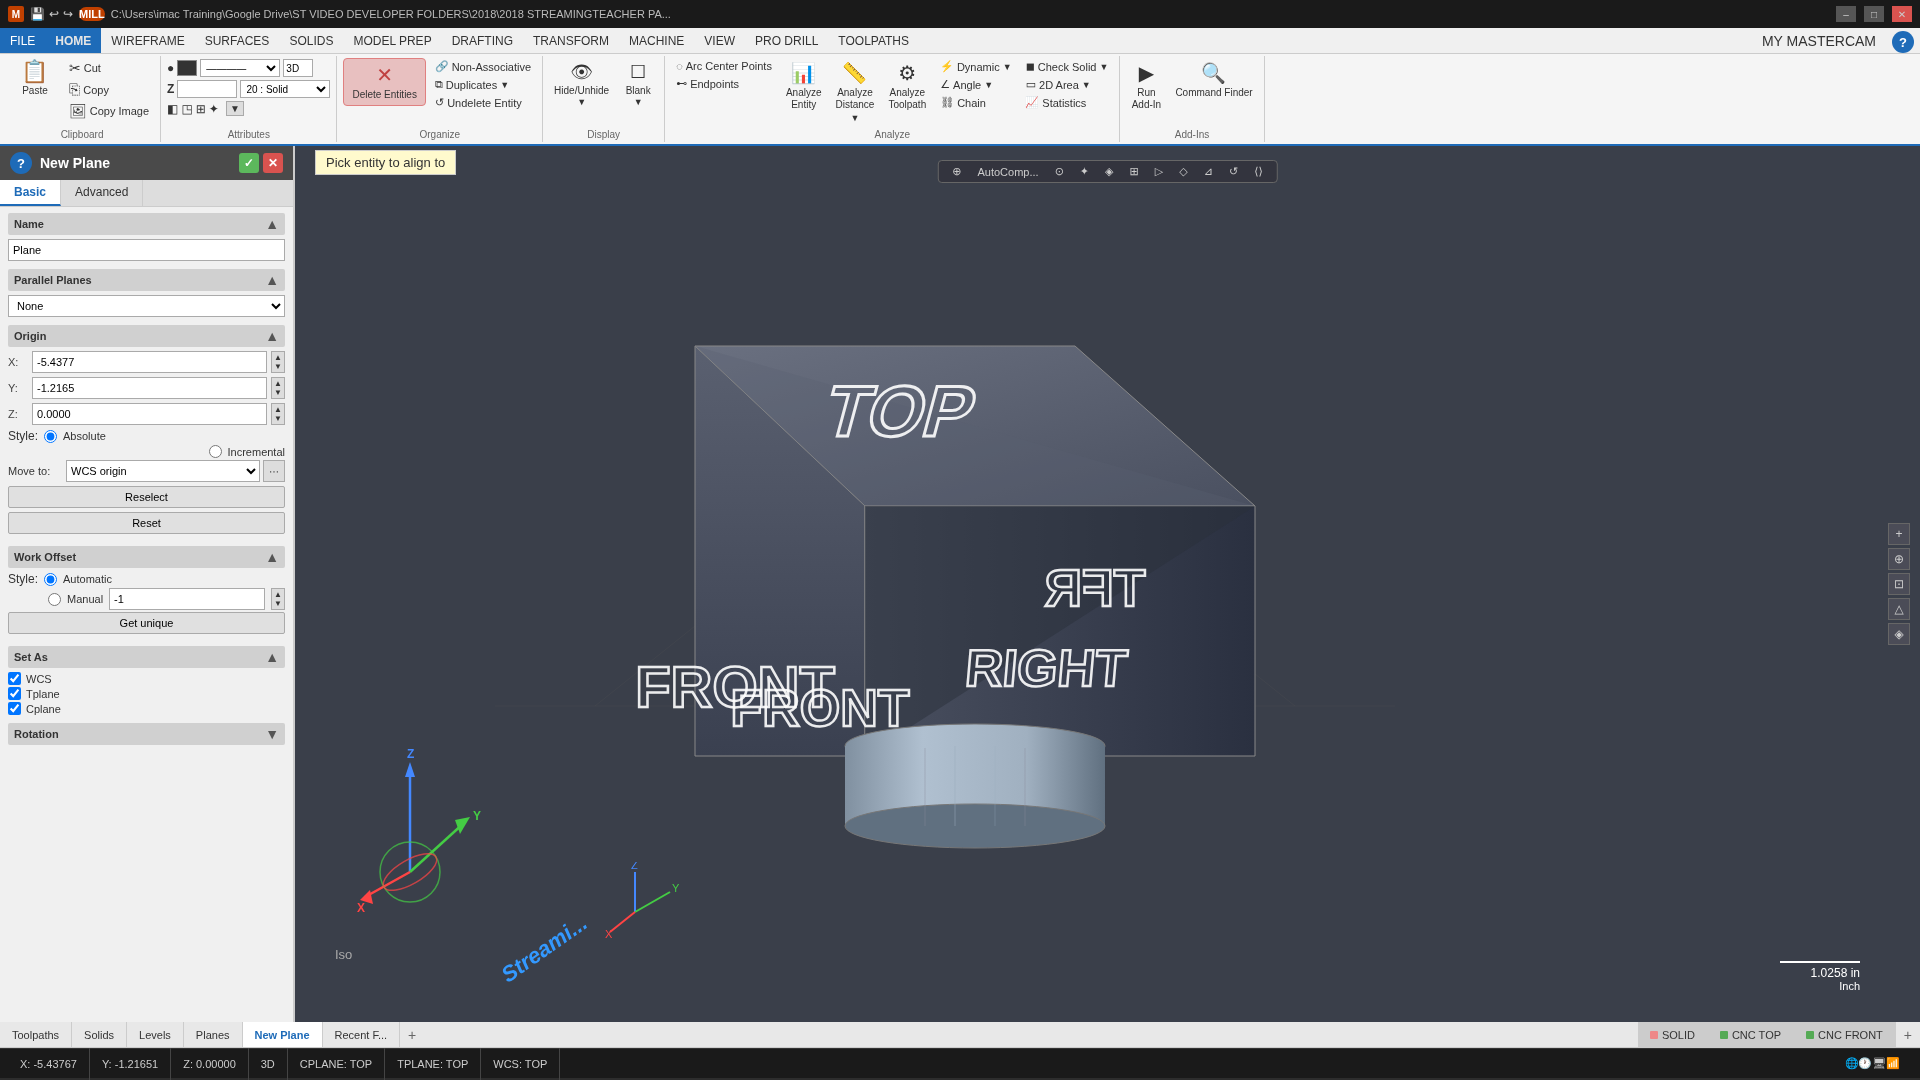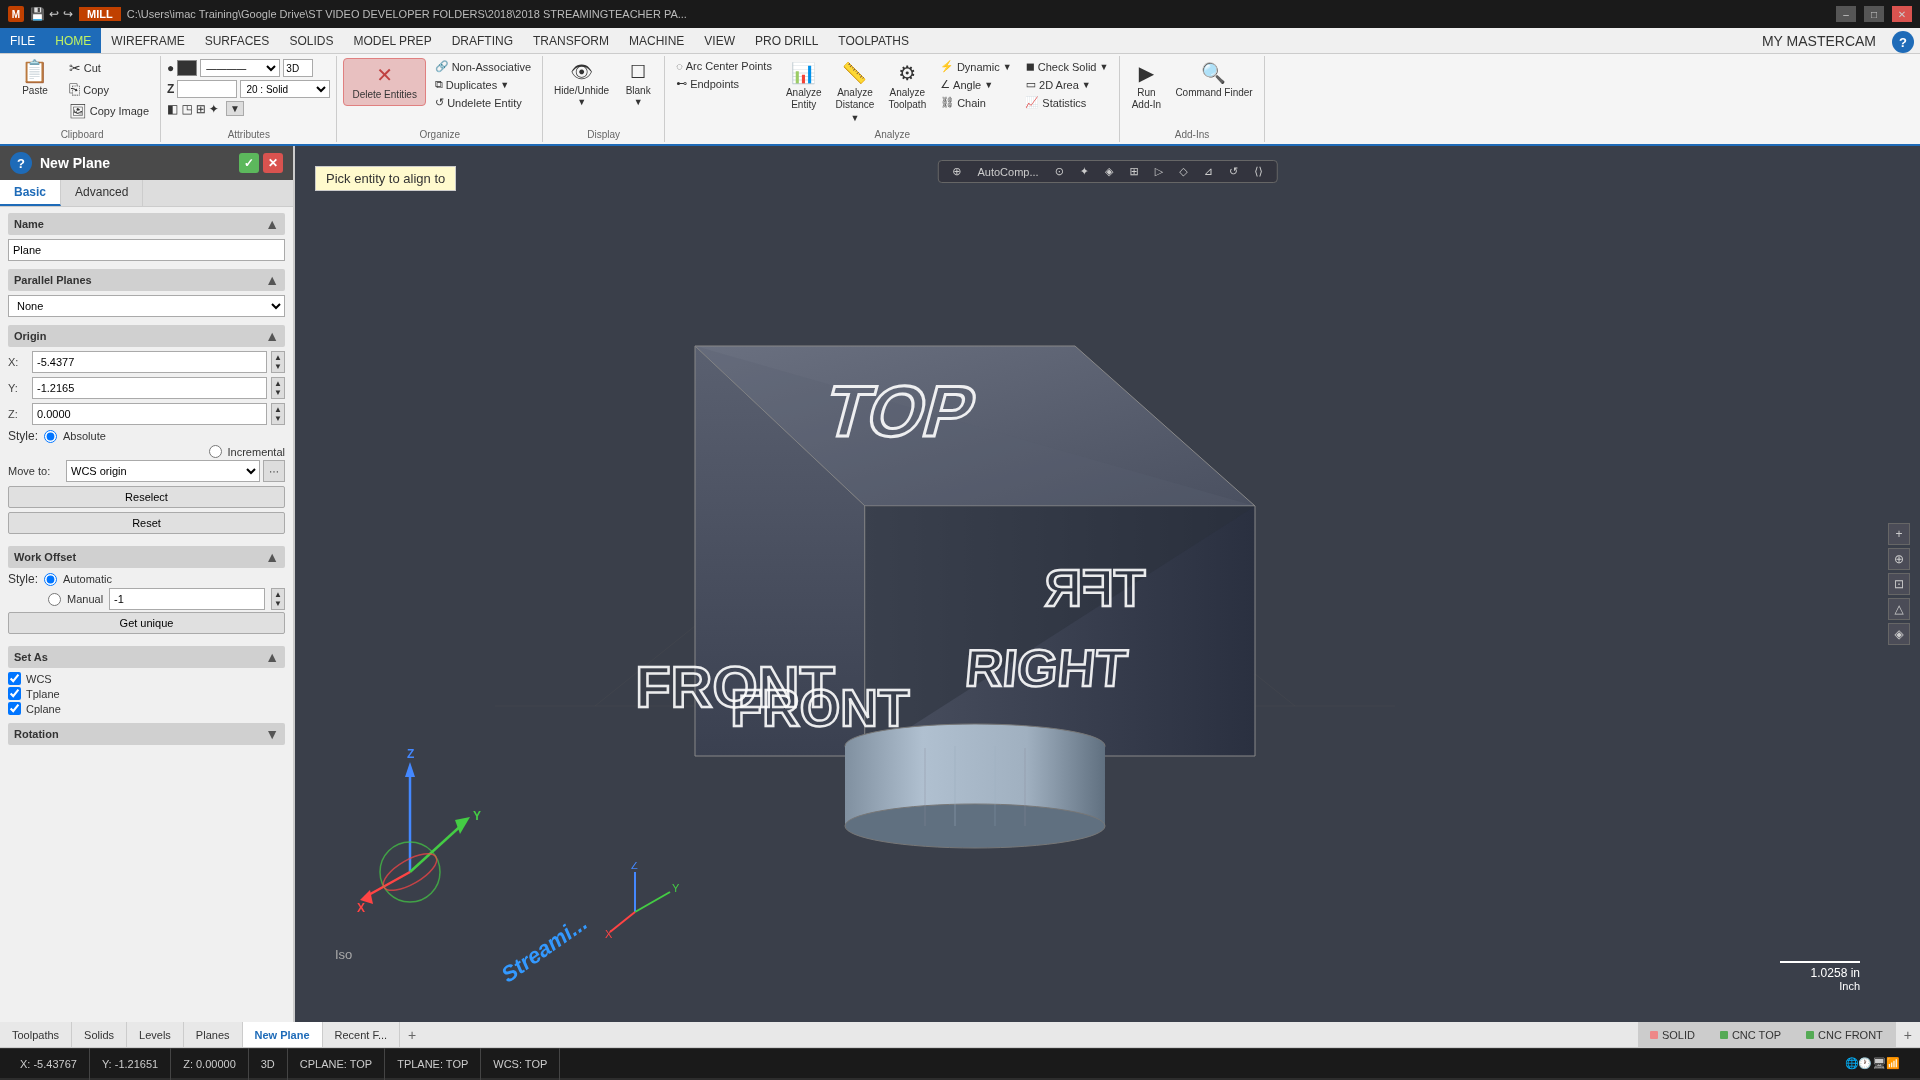--- a/index.html
+++ b/index.html
@@ -62,21 +62,21 @@
     .radio-row label { font-size: 11px; }
     .checkbox-row { display: flex; align-items: center; gap: 5px; margin-bottom: 2px; }
     .checkbox-row label { font-size: 11px; }
     .panel-btn { width: 100%; padding: 4px 8px; background: #e0e0e0; border: 1px solid #aaa; cursor: pointer; font-size: 11px; text-align: center; margin-bottom: 4px; border-radius: 2px; }
     .move-to-row { display: flex; align-items: center; gap: 3px; margin-bottom: 4px; }
     .move-to-select { flex: 1; height: 22px; border: 1px solid #aaa; background: white; font-size: 11px; }
     .move-to-btn { width: 22px; height: 22px; background: #ddd; border: 1px solid #aaa; cursor: pointer; font-size: 10px; display: flex; align-items: center; justify-content: center; }
 
     
     #viewport { flex: 1; background: #3a3f4a; position: relative; overflow: hidden; }
-    #pick-hint { position: absolute; top: 20px; left: 20px; background: #fffacd; border: 1px solid #ccc; padding: 4px 10px; font-size: 13px; color: #333; z-index: 10; }
+    #pick-hint { position: absolute; top: 4px; left: 20px; background: #fffacd; border: 1px solid #ccc; padding: 4px 10px; font-size: 13px; color: #333; z-index: 10; }
     #autocursor-bar { position: absolute; top: 14px; left: 50%; transform: translateX(-50%); background: rgba(50,50,60,0.85); border: 1px solid #666; border-radius: 4px; padding: 3px 10px; display: flex; align-items: center; gap: 8px; z-index: 10; }
     .ac-btn { background: transparent; border: none; color: #ccc; font-size: 11px; cursor: pointer; padding: 1px 4px; }
     #axes-indicator { position: absolute; bottom: 90px; left: 50px; }
     #iso-label { position: absolute; bottom: 60px; left: 40px; color: #ccc; font-size: 12px; }
     #streaming-label { position: absolute; bottom: 60px; left: 200px; color: #3399ff; font-size: 22px; font-style: italic; font-weight: bold; transform: rotate(-15deg); }
     #scale-indicator { position: absolute; bottom: 30px; right: 60px; color: white; font-size: 13px; text-align: right; }
     #view-buttons { position: absolute; right: 10px; top: 50%; transform: translateY(-50%); display: flex; flex-direction: column; gap: 3px; }
     .view-btn { width: 22px; height: 22px; background: rgba(80,80,90,0.8); border: 1px solid #666; color: #ccc; cursor: pointer; display: flex; align-items: center; justify-content: center; font-size: 12px; }
 
     
@@ -100,33 +100,33 @@
 <body>
 
 <div id="title-bar">
   <div id="title-bar-left">
     <div class="title-icon" style="background:#c04000; color:white; font-size:10px; font-weight:bold; display:flex; align-items:center; justify-content:center;">M</div>
     <div id="title-bar-icons">
       <span style="cursor:pointer; font-size:12px;">💾</span>
       <span style="cursor:pointer; font-size:12px;">↩</span>
       <span style="cursor:pointer; font-size:12px;">↪</span>
     </div>
-    <span style="background:#c04000; color:white; padding:1px 8px; font-size:11px; font-weight:bold;">MILL</span>
+    <span style="background:#c04000; color:white; padding:1px 0; font-size:11px; font-weight:bold;border-radius:7px;">MILL</span>
     <span style="font-size:11px; color:#bbb; max-width:900px; overflow:hidden; text-overflow:ellipsis; white-space:nowrap;">C:\Users\imac Training\Google Drive\ST VIDEO DEVELOPER FOLDERS\2018\2018 STREAMINGTEACHER PA...</span>
   </div>
   <div id="title-bar-right">
     <div class="win-btn">–</div>
     <div class="win-btn">□</div>
     <div class="win-btn" style="background:#d9534f;">✕</div>
   </div>
 </div>
 
 <div id="menu-bar">
   <div class="menu-item active">FILE</div>
-  <div class="menu-item" style="background:#1e6bb8; color:#bef264;">HOME</div>
+  <div class="menu-item" style="background:#1e6bb8; color:#e5e5e5;font-weight:bold;">HOME</div>
   <div class="menu-item">WIREFRAME</div>
   <div class="menu-item">SURFACES</div>
   <div class="menu-item">SOLIDS</div>
   <div class="menu-item">MODEL PREP</div>
   <div class="menu-item">DRAFTING</div>
   <div class="menu-item">TRANSFORM</div>
   <div class="menu-item">MACHINE</div>
   <div class="menu-item">VIEW</div>
   <div class="menu-item">PRO DRILL</div>
   <div class="menu-item">TOOLPATHS</div>

